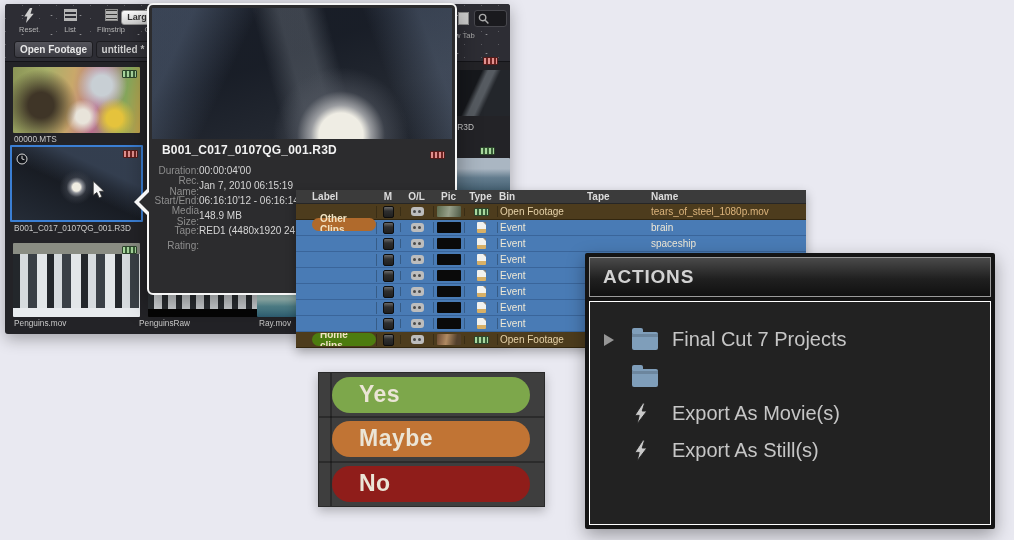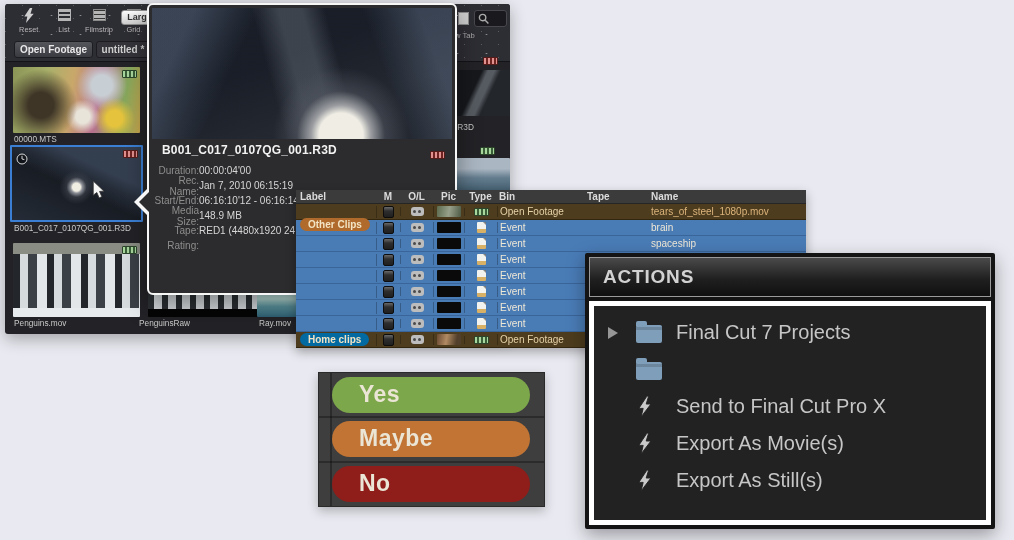--- a/index.html
+++ b/index.html
@@ -5,21 +5,21 @@
 *{margin:0;padding:0;box-sizing:border-box}
 body{background:#e9e9f1;font-family:"Liberation Sans",sans-serif}
 .stage{position:relative;width:1014px;height:540px;background:#e9e9f1;overflow:hidden}
 
 
 .window{position:absolute;left:5px;top:4px;width:505px;height:330px;background:#232327;border-radius:3px;box-shadow:0 5px 16px rgba(0,0,0,.3);z-index:1}
 .win-toolbar{position:absolute;left:0;top:0;width:505px;height:58px;border-radius:3px 3px 0 0;border-bottom:1px solid #141418;
  background-color:#2d2d34;
  background-image:radial-gradient(rgba(255,255,255,.45) .6px,transparent 1.2px),radial-gradient(rgba(255,255,255,.22) .5px,transparent 1px);
  background-size:29px 19px,17px 13px;background-position:3px 2px,9px 8px}
-.toolgroup{position:absolute;left:10px;top:4px;display:flex;gap:7px}
+.toolgroup{position:absolute;left:10px;top:4px;display:flex;gap:13px}
 .toolbtn{width:28px;display:flex;flex-direction:column;align-items:center;gap:3px;cursor:default}
 .toolbtn .tlabel{font-size:9px;color:#b8b8b8;transform:scale(.82);white-space:nowrap}
 .icon-box{height:14px;display:flex;align-items:center;justify-content:center}
 .icon-list{width:13px;height:12px;border:1px solid #b5b5b5;background:repeating-linear-gradient(180deg,#b5b5b5 0 2px,transparent 2px 4px)}
 .icon-filmstrip{width:13px;height:12px;background:repeating-linear-gradient(180deg,rgba(40,40,40,.9) 0 1px,transparent 1px 4px),#b5b5b5;border:1px solid #8a8a8a}
 .icon-grid{width:14px;height:13px;background:repeating-linear-gradient(90deg,#3a3a3a 0 1px,transparent 1px 5px),repeating-linear-gradient(180deg,#3a3a3a 0 1px,transparent 1px 5px),#cfcfcf;border:1px solid #8a8a8a}
 .size-btn{position:absolute;left:116px;top:6px;width:32px;height:15px;background:linear-gradient(#fdfdfd,#cfcfcf);border:1px solid #8f8f8f;border-radius:3px;font-size:9px;font-weight:bold;color:#333;text-align:center;line-height:13px}
 .tab{position:absolute;top:37px;height:17px;border:1px solid #1d1d21;border-radius:3px;font-size:10px;font-weight:bold;text-align:center;line-height:15px}
 .tab-active{left:9px;width:79px;background:linear-gradient(#55555c,#3a3a41);color:#e8e8e8}
 .tab-dim{left:91px;width:54px;background:#34343a;color:#cfcfcf}
@@ -80,21 +80,21 @@
 .clockwrap{position:absolute;left:4px;top:4px}
 .cursorwrap{position:absolute;left:80px;top:34px}
 
 
 .table{position:absolute;left:296px;top:190px;width:510px;height:158px;z-index:20;box-shadow:0 4px 10px rgba(0,0,0,.3);font-size:10px}
 .trow{display:flex;width:100%;height:16px;align-items:center}
 .thead{height:14px;background:#3b3b3b;border-bottom:1px solid #262626;color:#dcdcdc;font-weight:bold}
 .r-footage{background:#4d3c1d;border-bottom:1px solid #32260f;color:#e6d2a8}
 .r-event{background:#497bb5;border-bottom:1px solid #3a659a;color:#efe8d6}
 .c{flex:none;display:flex;align-items:center;overflow:hidden}
-.c-label{width:80px;padding-left:4px}
+.c-label{width:80px;padding-left:16px}
 .c-m{width:24px;justify-content:center}
 .c-ol{width:33px;justify-content:center}
 .c-pic{width:31px;justify-content:center}
 .c-type{width:33px;justify-content:center}
 .c-bin{width:88px;padding-left:2px}
 .c-tape{width:62px;padding-left:2px}
 .c-name{flex:1;padding-left:4px}
 .trow .c-m,.trow .c-ol,.trow .c-pic,.trow .c-type{border-left:1px solid rgba(0,0,0,.25)}
 .trow .c-bin{border-left:1px solid rgba(0,0,0,.25)}
 .thead .c{border-left:none!important}
@@ -112,21 +112,21 @@
 
 
 .rating{position:absolute;left:318px;top:372px;width:227px;height:135px;background:#3e3e3e;border:1px solid #2a2a2a;z-index:20;box-shadow:0 4px 10px rgba(0,0,0,.25)}
 .rating .vline{position:absolute;left:11px;top:0;bottom:0;width:2px;background:rgba(0,0,0,.3)}
 .rrow{position:absolute;left:0;right:0;height:45px;border-bottom:2px solid rgba(0,0,0,.3)}
 .rpill{position:absolute;left:13px;width:198px;height:36px;border-radius:18px;font-size:23px;font-weight:600;color:#ebe5d6;line-height:35px;padding-left:27px;letter-spacing:.5px}
 
 
 .actions{position:absolute;left:585px;top:253px;width:410px;height:276px;background:#141414;border-radius:2px;z-index:30;box-shadow:0 6px 18px rgba(0,0,0,.35)}
 .act-header{position:absolute;left:4px;right:4px;top:4px;height:40px;border:1px solid #9a9a9a;background:linear-gradient(#4a4a4a,#202020 55%,#101010);color:#d2d2d2;font-size:19px;font-weight:bold;letter-spacing:.8px;line-height:38px;padding-left:13px}
-.act-body{position:absolute;left:4px;right:4px;top:48px;bottom:4px;border:5px solid #ffffff;background:#222;padding-top:8px}
+.act-body{position:absolute;left:4px;right:4px;top:48px;bottom:4px;border:1px solid #ffffff;background:#222;padding-top:19px}
 .act-item{display:flex;align-items:center;height:37px;padding-left:12px}
 .tri-col{width:28px;display:flex;justify-content:flex-start;padding-left:2px}
 .tri{width:0;height:0;border-top:6.5px solid transparent;border-bottom:6.5px solid transparent;border-left:10px solid #969696}
 .icon-col{width:42px;display:flex;justify-content:flex-start;padding-left:2px}
 .act-label{font-size:20px;color:#c6c6c6}
 .folder{width:26px;height:18px;background:#7f9eba;border-radius:2px;position:relative;margin-top:3px}
 .folder:before{content:"";position:absolute;top:-4px;left:0;width:11px;height:5px;background:#7f9eba;border-radius:2px 2px 0 0}
 .folder:after{content:"";position:absolute;top:2px;left:0;right:0;height:3px;background:rgba(0,0,0,.15)}
 </style>
 </head>
@@ -413,21 +413,21 @@
       <span class="c c-type">
           <span class="doc"></span>
         </span>
       <span class="c c-bin">Event</span>
       <span class="c c-tape"></span>
       <span class="c c-name"></span>
     </div>
 
     <div class="trow r-footage">
       <span class="c c-label">
-          <span class="pill" style="background-color: #0369a1; text-align: center;">Home clips</span>
+          <span class="pill" style="background-color: #4d7c0f;">Home clips</span>
         </span>
       <span class="c c-m">
           <span class="mbtn"></span>
         </span>
       <span class="c c-ol">
           <span class="olicon"></span>
         </span>
       <span class="c c-pic">
           <span class="pic-home"></span>
         </span>
@@ -467,36 +467,27 @@
             <span class="folder"></span>
           </span>
       </div>
       <div class="act-item">
         <span class="tri-col"></span>
         <span class="icon-col">
           <svg width="17" height="23" viewBox="0 0 18 24">
               <path d="M11.6 1 L3 14 h4.6 L5.4 23 L15.8 9.4 h-5 L13.4 1 Z" fill="#c9c9c9" stroke="#222" stroke-width="1"></path>
             </svg>
         </span>
-        <span class="act-label">Send to Final Cut Pro X</span>
+        <span class="act-label">Export As Movie(s)</span>
       </div>
       <div class="act-item">
         <span class="tri-col"></span>
         <span class="icon-col">
           <svg width="17" height="23" viewBox="0 0 18 24">
               <path d="M11.6 1 L3 14 h4.6 L5.4 23 L15.8 9.4 h-5 L13.4 1 Z" fill="#c9c9c9" stroke="#222" stroke-width="1"></path>
             </svg>
         </span>
-        <span class="act-label">Export As Movie(s)</span>
-      </div>
-      <div class="act-item">
-        <span class="tri-col"></span>
-        <span class="icon-col">
-          <svg width="17" height="23" viewBox="0 0 18 24">
-              <path d="M11.6 1 L3 14 h4.6 L5.4 23 L15.8 9.4 h-5 L13.4 1 Z" fill="#c9c9c9" stroke="#222" stroke-width="1"></path>
-            </svg>
-        </span>
         <span class="act-label">Export As Still(s)</span>
       </div>
     </div>
   </div>
 
 </div>
 
 </body></html>

